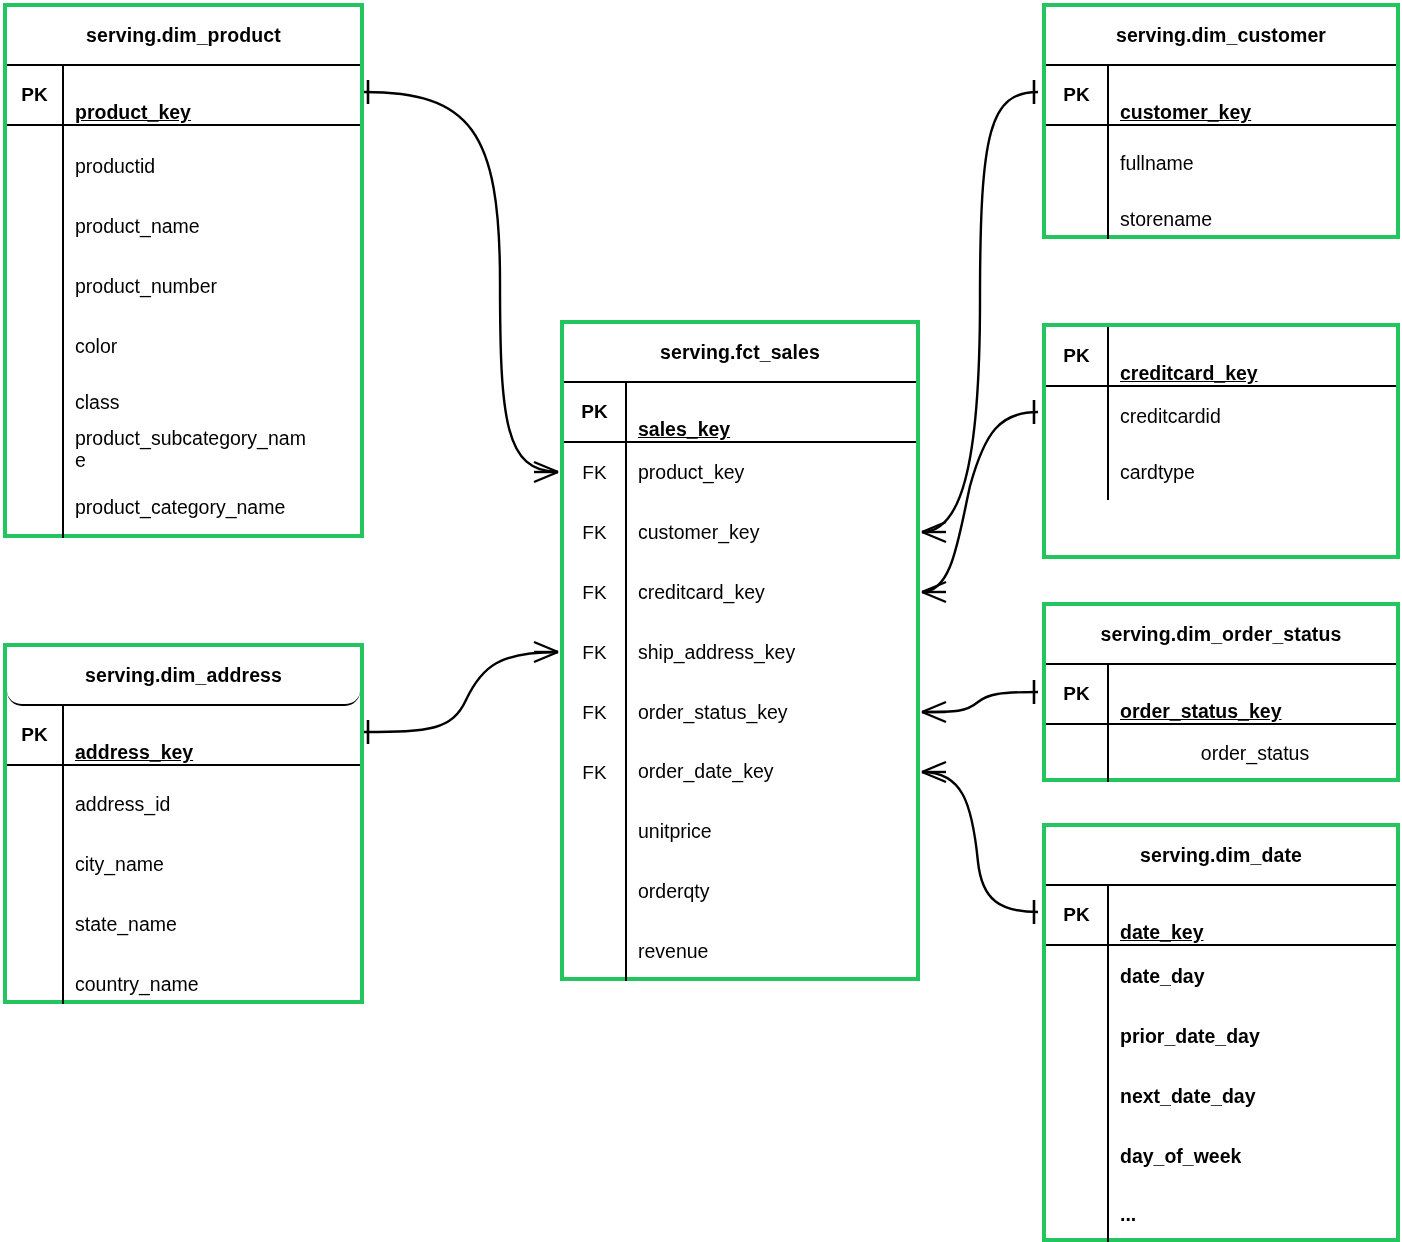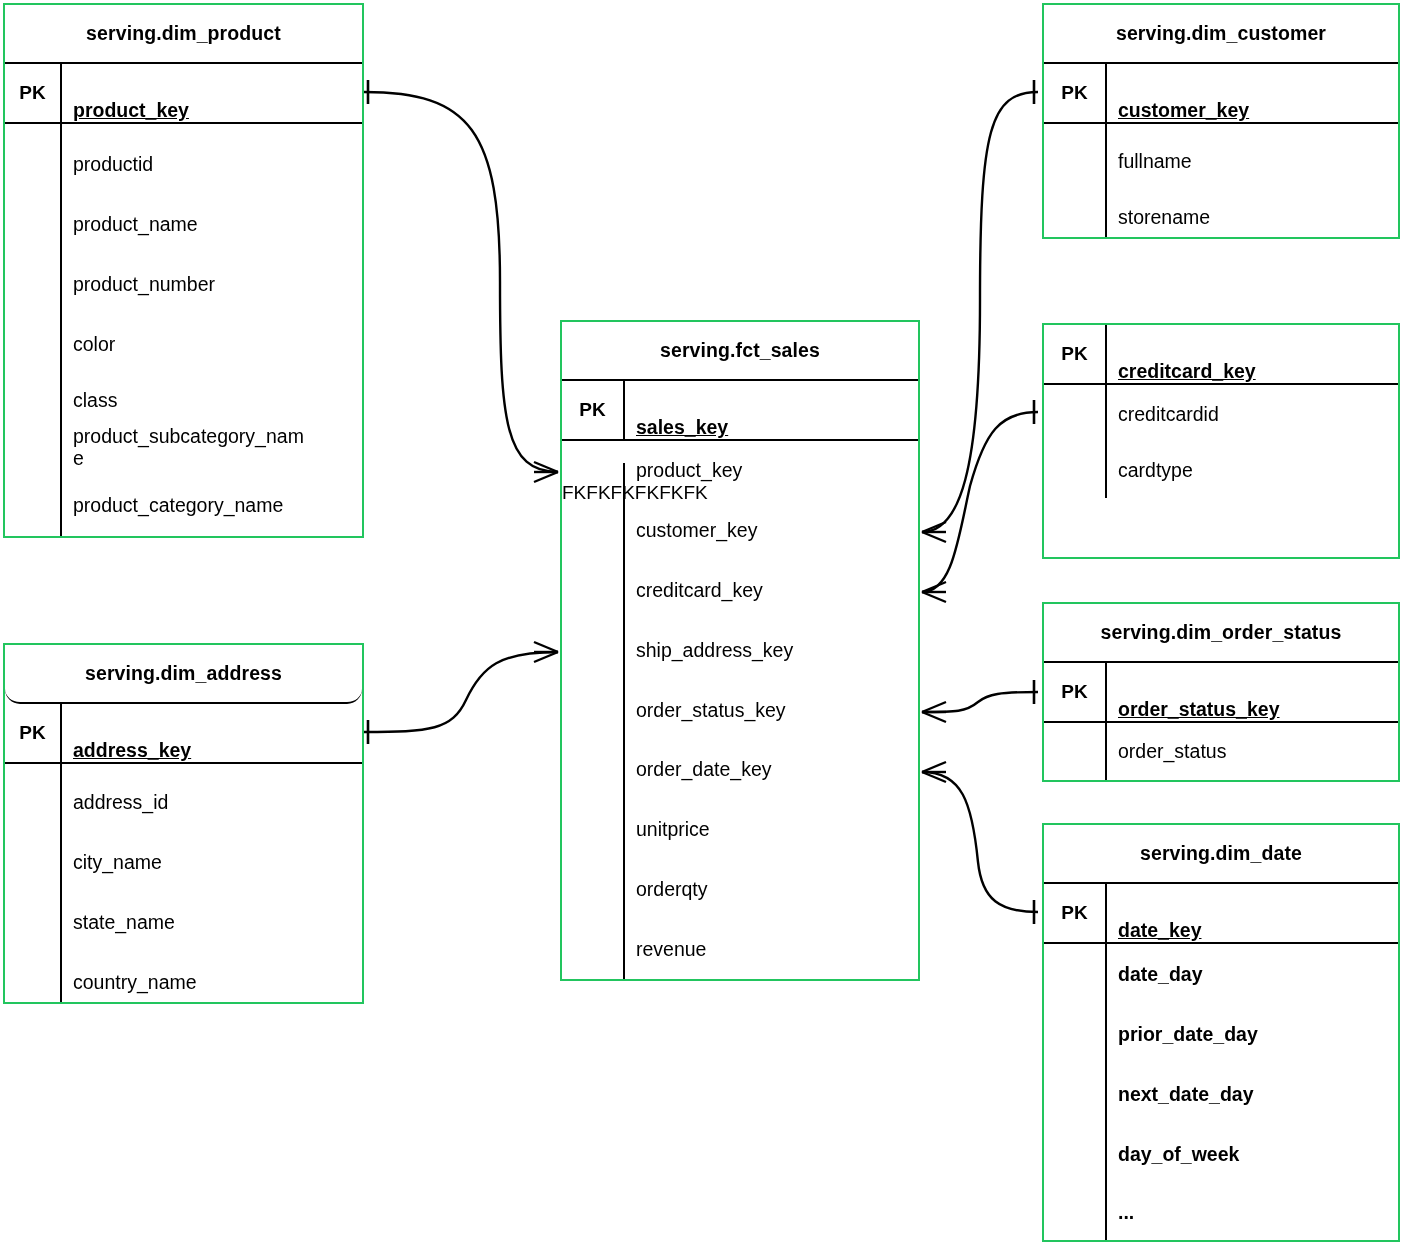--- a/index.html
+++ b/index.html
@@ -22,21 +22,21 @@
     position: absolute;
     left: 0;
     top: 0;
     width: 1402px;
     height: 1242px;
     pointer-events: none;
   }
   .entity {
     position: absolute;
     box-sizing: border-box;
-    border: 2px solid #22c55e;
+    border: 4px solid #22c55e;
     background: #ffffff;
     z-index: 2;
   }
   .entity-title {
     box-sizing: border-box;
     width: 100%;
     text-align: center;
     font-weight: bold;
     font-size: 19.5px;
     letter-spacing: 0.1px;
@@ -101,24 +101,23 @@
     box-sizing: border-box;
     padding-left: 11px;
     padding-right: 6px;
     font-size: 19.5px;
     line-height: 1.15;
   }
   .fkstack {
     box-sizing: border-box;
     flex: 0 0 auto;
     display: flex;
-    flex-direction: row;
+    flex-direction: column;
     border-right: 2px solid #000000;
     align-self: stretch;
-    margin-top: 22px;
   }
   .fkcell {
     box-sizing: border-box;
     display: flex;
     align-items: center;
     justify-content: center;
     font-size: 19px;
   }
   .fkempty {
     flex: 1 1 auto;
@@ -292,21 +291,21 @@
       </div>
     </div>
   </div>
 
   <div class="entity" style="left:1042px; top:602px; width:358px; height:180px;">
     <div class="entity-title" style="height:59px;">serving.dim_order_status</div>
     <div class="row pkrow" style="height:60px;">
       <div class="keycol bold" style="width:63px;">PK</div>
       <div class="namecol pk">order_status_key</div>
     </div>
-    <div class="attrs" style="height:57px;">
+    <div class="attrs" style="height:57px;text-align:center;">
       <div class="keycol" style="width:63px;"></div>
       <div class="attrlist" style="padding-top:0;">
         <div class="attr" style="height:57px;line-height:57px;">order_status</div>
       </div>
     </div>
   </div>
 
   <div class="entity" style="left:1042px; top:823px; width:358px; height:419px;">
     <div class="entity-title" style="height:59px;">serving.dim_date</div>
     <div class="row pkrow" style="height:60px;">

